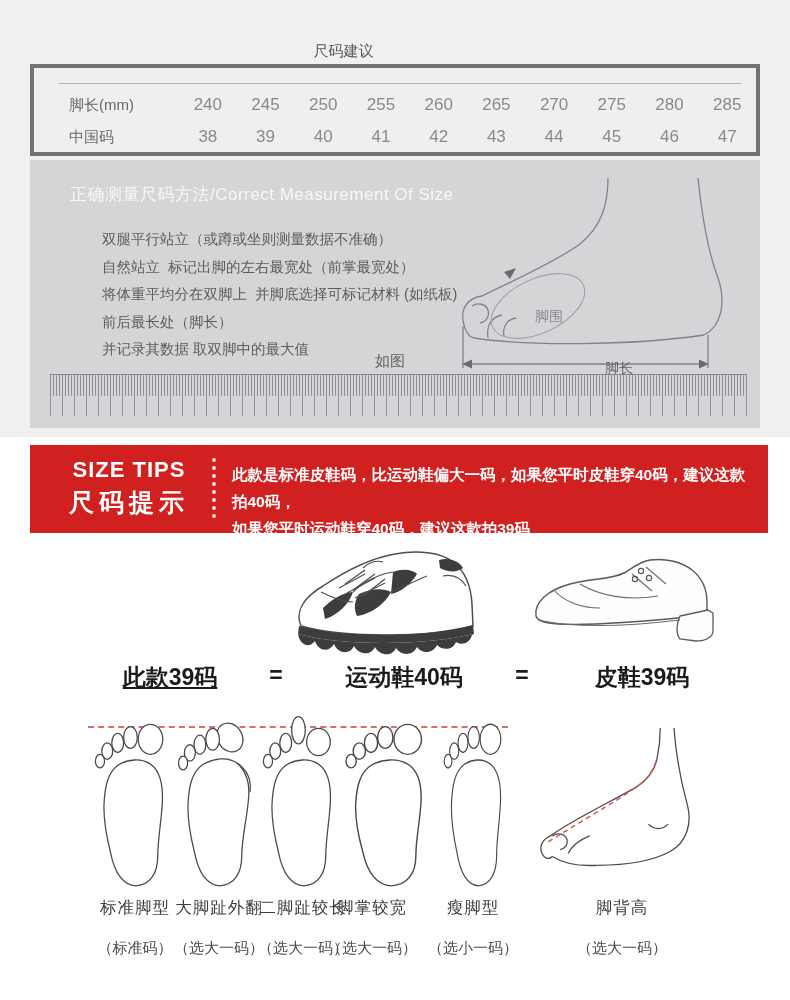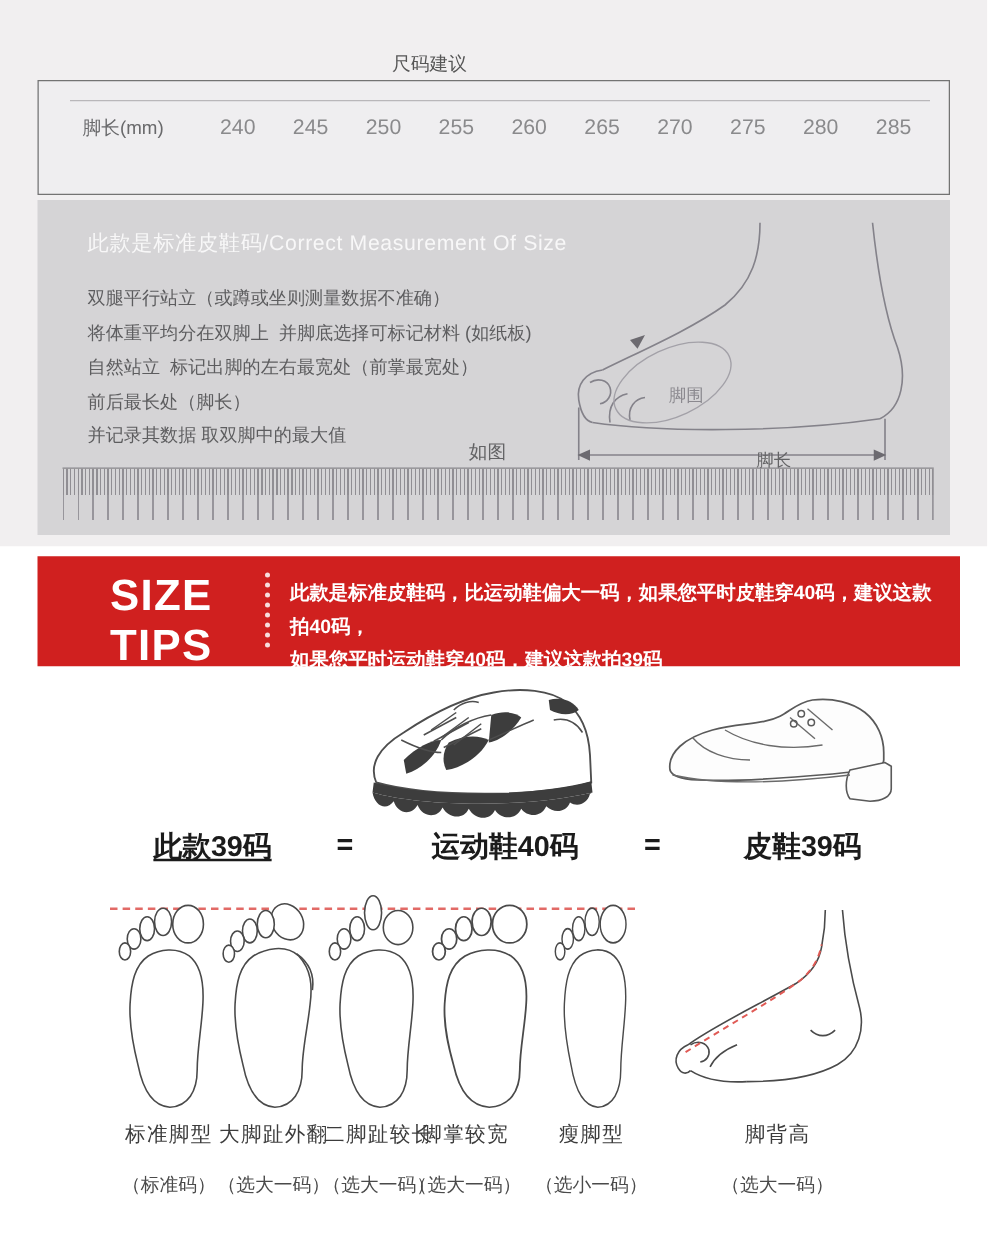--- a/index.html
+++ b/index.html
@@ -12,50 +12,50 @@
   .top-bg { position:absolute; left:0; top:0; width:790px; height:437px; background:#f1eff0; }
 
   
   .title { position:absolute; left:0; top:10px; width:790px; text-align:center;
            font-size:31px; font-weight:bold; letter-spacing:1px; color:#2b4979; }
   .subtitle { position:absolute; left:0; top:42px; width:687px; text-align:center;
               font-size:15px; color:#565656; }
 
   
   .size-table { position:absolute; left:30px; top:64px; width:730px; height:92px;
-                background:#efeef0; border:1px solid #737373; }
+                background:#efeef0; border:4px solid #737373; }
   .size-table .hairline { position:absolute; left:25px; right:15px; top:15px;
                           border-top:1px solid #b9b7ba; }
   .size-row { position:absolute; left:0; right:0; display:flex; align-items:center; height:24px; }
   .size-row.r1 { top:25px; } .size-row.r2 { top:57px; }
   .size-row .lbl { width:145px; padding-left:35px; font-size:15px; color:#69696b; }
-  .size-row .val { flex:1; font-size:17px; color:#8a8a8c; }
+  .size-row .val { flex:1; text-align:center; font-size:17px; color:#8a8a8c; }
 
   
   .measure { position:absolute; left:30px; top:160px; width:730px; height:268px;
              background:#d5d4d6; }
   .measure .heading { position:absolute; left:40px; top:23px; font-size:17px;
                       color:rgba(255,255,255,.82); letter-spacing:.5px; }
   .measure .steps { position:absolute; left:40px; top:66px; }
-  .measure .step { font-size:14.5px; color:#5d5d5f; line-height:27.5px; white-space:pre; }
+  .measure .step { font-size:14.5px; color:#5d5d5f; line-height:27.5px; white-space:pre;margin-left:32px; }
   .measure .figure { position:absolute; left:428px; top:18px; }
   .measure .cap-ru  { position:absolute; left:345px; top:192px; font-size:15px; color:#636365; }
   .measure .lab-girth { position:absolute; left:505px; top:148px; font-size:14px; color:#8b898f; }
   .measure .lab-len   { position:absolute; left:575px; top:200px; font-size:14px; color:#636365; }
   .ruler { position:absolute; left:20px; top:214px; width:697px; }
   .ruler .fine   { height:22px; border-top:1px solid #88868b;
                    background:repeating-linear-gradient(90deg,#908e93 0,#908e93 1px,rgba(0,0,0,0) 1px,rgba(0,0,0,0) 3px); }
   .ruler .coarse { height:20px;
                    background:repeating-linear-gradient(90deg,#97959b 0,#97959b 1px,rgba(0,0,0,0) 1px,rgba(0,0,0,0) 12px); }
 
   
   .tips { position:absolute; left:30px; top:445px; width:738px; height:88px; background:#d0201f; }
   .tips .ttl { position:absolute; left:28px; top:12px; width:142px; text-align:center;
                color:#fff; font-weight:bold; }
-  .tips .ttl .en { font-size:35px; letter-spacing:1px; }
+  .tips .ttl .en { font-size:22px; letter-spacing:1px; }
   .tips .ttl .cn { font-size:25px; letter-spacing:5px; margin-top:3px; }
   .tips .divider { position:absolute; left:182px; top:13px; height:60px;
                    border-left:4px dotted rgba(255,255,255,.85); }
   .tips .body { position:absolute; left:202px; top:16px; width:525px; color:#fff;
                 font-size:15.5px; font-weight:bold; line-height:27px; }
 
   
   .shoe-svg { position:absolute; }
   .eq-row span { position:absolute; top:662px; transform:translateX(-50%);
                  font-size:23px; font-weight:600; color:#1b1b1b; white-space:nowrap; }
@@ -88,28 +88,41 @@
       <div class="val">245</div>
       <div class="val">250</div>
       <div class="val">255</div>
       <div class="val">260</div>
       <div class="val">265</div>
       <div class="val">270</div>
       <div class="val">275</div>
       <div class="val">280</div>
       <div class="val">285</div>
     </div>
+    <div class="size-row r2">
+      <div class="lbl">中国码</div>
+      <div class="val">38</div>
+      <div class="val">39</div>
+      <div class="val">40</div>
+      <div class="val">41</div>
+      <div class="val">42</div>
+      <div class="val">43</div>
+      <div class="val">44</div>
+      <div class="val">45</div>
+      <div class="val">46</div>
+      <div class="val">47</div>
+    </div>
   </div>
 
   <div class="measure">
-    <div class="heading">此款是标准皮鞋码/Correct Measurement Of Size</div>
+    <div class="heading">正确测量尺码方法/Correct Measurement Of Size</div>
     <div class="steps">
       <div class="step">双腿平行站立（或蹲或坐则测量数据不准确）</div>
+      <div class="step">自然站立  标记出脚的左右最宽处（前掌最宽处）</div>
       <div class="step">将体重平均分在双脚上  并脚底选择可标记材料 (如纸板)</div>
-      <div class="step">自然站立  标记出脚的左右最宽处（前掌最宽处）</div>
       <div class="step">前后最长处（脚长）</div>
       <div class="step">并记录其数据 取双脚中的最大值</div>
     </div>
 
     <svg class="figure" width="300" height="198" viewBox="0 0 300 198">
       <g fill="none" stroke="#84828a" stroke-width="1.3">
         <path d="M150,0 C150,26 144,48 122,66 C94,86 52,104 24,118"></path>
         <path d="M240,0 C244,38 250,74 260,100 C268,124 264,148 246,157"></path>
         <path d="M16,160 C70,168 170,168 246,157"></path>
         <path d="M24,118 C10,120 3,130 5,142 C7,154 11,159 16,160"></path>

